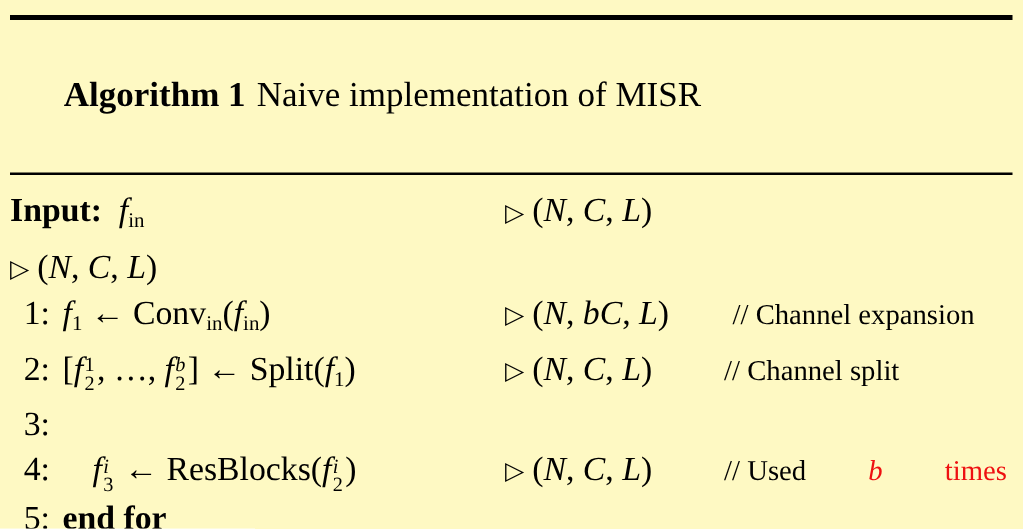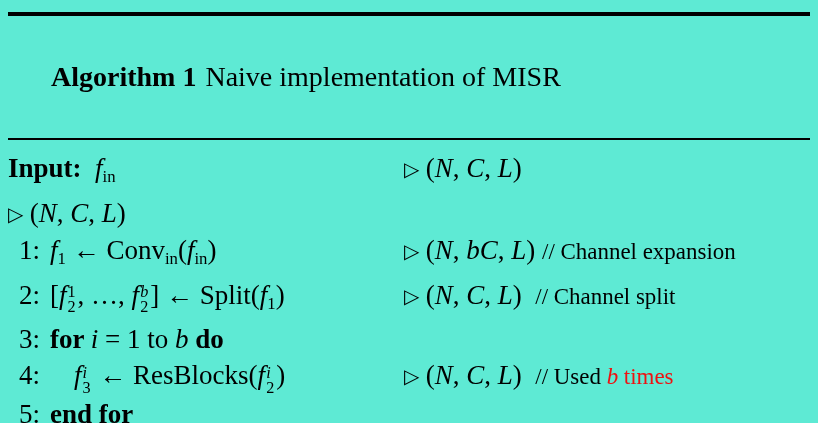--- a/index.html
+++ b/index.html
@@ -3,21 +3,21 @@
 <meta charset="utf-8">
 <style>
   * { box-sizing: border-box; margin: 0; padding: 0; }
   html, body { background: #ffffff; }
   body { font-family: "Liberation Serif", "DejaVu Serif", serif; color: #000; }
 
   .page {
     position: relative;
     width: 818px;
     height: 423px;
-    background: #5eead4;
+    background: #fef9c3;
     overflow: hidden;
   }
   .algo { padding: 12px 8px 0 8px; }
 
   .rule { background: #000; width: 100%; }
   .rule.thick { height: 4px; }
   .rule.thin  { height: 2px; }
 
   .header {
     font-size: 28px;
@@ -46,21 +46,21 @@
   .code { min-width: 354px; }
   .code.io { min-width: 396px; }
   .code.ind1 { padding-left: 24px; }
   .comment { }
 
   
   .b   { font-weight: 700; }
   .i   { font-style: italic; }
   .red { color: var(--red, #ee1111); }
   .sub { font-size: 0.62em; vertical-align: -0.28em; }
-  .cm  { font-size: 0.85em; }
+  .cm  { font-size: 0.85em; margin-left: 44px; }
   .tri {
     font-family: "DejaVu Sans", sans-serif;
     font-size: 0.74em;
     vertical-align: 0.03em;
   }
   
   .stk {
     display: inline-block;
     vertical-align: -0.52em;
     font-size: 0.6em;
@@ -78,19 +78,19 @@
     <div class="rule thick"></div>
     <div class="header">
       <span class="b">Algorithm 1</span><span class="rest">Naive implementation of MISR</span>
     </div>
     <div class="rule thin"></div>
     <div class="body">
         <div class="row"><span class="code io"><span class="b">Input:  </span><span class="i">f</span><span class="sub">in</span></span><span class="comment"><span class="tri">▷ </span><span class="">(</span><span class="i">N</span><span class="">, </span><span class="i">C</span><span class="">, </span><span class="i">L</span><span class="">)</span></span></div>
         <div class="row"><span class="comment"><span class="tri">▷ </span><span class="">(</span><span class="i">N</span><span class="">, </span><span class="i">C</span><span class="">, </span><span class="i">L</span><span class="">)</span></span></div>
         <div class="row"><span class="num">1:</span><span class="code"><span class="i">f</span><span class="sub">1</span><span class=""> ← Conv</span><span class="sub">in</span><span class="">(</span><span class="i">f</span><span class="sub">in</span><span class="">)</span></span><span class="comment"><span class="tri">▷ </span><span class="">(</span><span class="i">N</span><span class="">, </span><span class="i">bC</span><span class="">, </span><span class="i">L</span><span class="">) </span><span class="cm">// Channel expansion</span></span></div>
         <div class="row"><span class="num">2:</span><span class="code"><span class="">[</span><span class="i">f</span><span class="stk"><span class="">1</span><span class="">2</span></span><span class="">, …, </span><span class="i">f</span><span class="stk"><span class="i">b</span><span class="">2</span></span><span class="">] ← Split(</span><span class="i">f</span><span class="sub">1</span><span class="">)</span></span><span class="comment"><span class="tri">▷ </span><span class="">(</span><span class="i">N</span><span class="">, </span><span class="i">C</span><span class="">, </span><span class="i">L</span><span class="">)  </span><span class="cm">// Channel split</span></span></div>
-        <div class="row"><span class="num">3:</span><span class="code"><span class="b">for </span><span class="i">i </span><span class="">= 1 to </span><span class="i">b </span><span class="b">do</span></span></div>
+        <div class="row"><span class="num">3:</span></div>
         <div class="row"><span class="num">4:</span><span class="code ind1"><span class="i">f</span><span class="stk"><span class="i">i</span><span class="">3</span></span><span class=""> ← ResBlocks(</span><span class="i">f</span><span class="stk"><span class="i">i</span><span class="">2</span></span><span class="">)</span></span><span class="comment"><span class="tri">▷ </span><span class="">(</span><span class="i">N</span><span class="">, </span><span class="i">C</span><span class="">, </span><span class="i">L</span><span class="">)  </span><span class="cm">// Used </span><span class="cm i red">b</span><span class="cm red"> times</span></span></div>
         <div class="row"><span class="num">5:</span><span class="code"><span class="b">end for</span></span></div>
       </div>
 
   </div>
 </div>
 
 </body></html>

